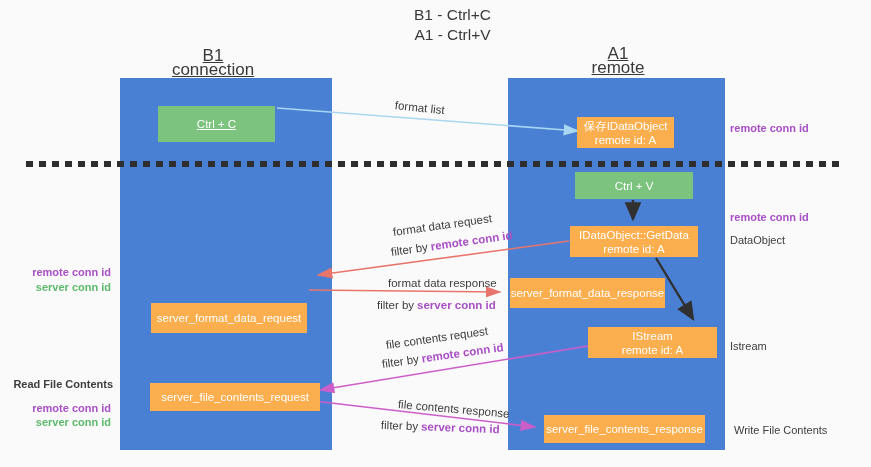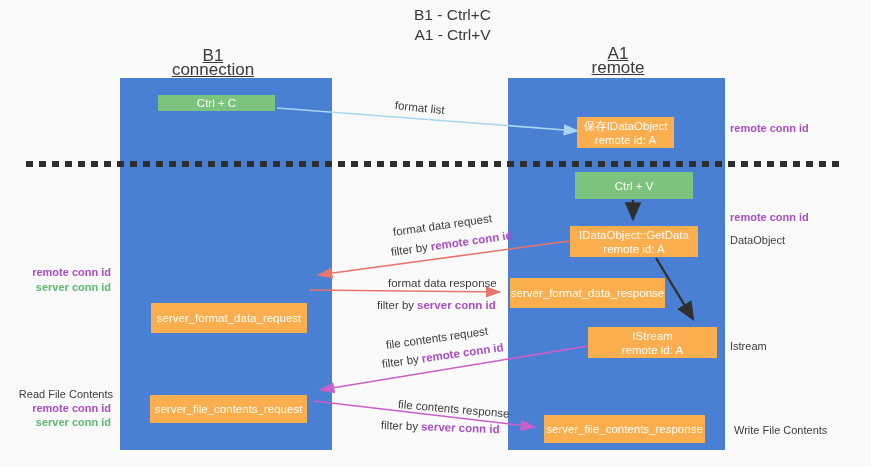--- a/index.html
+++ b/index.html
@@ -81,21 +81,21 @@
     </defs>
     <line x1="277" y1="108" x2="578" y2="131" stroke="#a9d6f0" stroke-width="1.6" marker-end="url(#ah-blue)"></line>
     <line x1="633" y1="200" x2="633" y2="219" stroke="#303030" stroke-width="2.4" marker-end="url(#ah-black)"></line>
     <line x1="656" y1="258" x2="693" y2="319" stroke="#303030" stroke-width="2.4" marker-end="url(#ah-black)"></line>
     <line x1="569" y1="241" x2="318" y2="275" stroke="#e8756c" stroke-width="1.6" marker-end="url(#ah-red)"></line>
     <line x1="309" y1="290" x2="500" y2="292" stroke="#e8756c" stroke-width="1.6" marker-end="url(#ah-red)"></line>
     <line x1="588" y1="346" x2="320" y2="390" stroke="#cc5ec9" stroke-width="1.6" marker-end="url(#ah-magenta)"></line>
     <line x1="314" y1="401" x2="535" y2="427" stroke="#cc5ec9" stroke-width="1.6" marker-end="url(#ah-magenta)"></line>
   </svg>
 
-  <div class="box green" style="left:158px;top:95px;width:117px;height:16px;">
+  <div class="box green" style="left:158px;top:106px;width:117px;height:36px;text-decoration:underline;">
     <div>Ctrl + C</div>
   </div>
 
   <div class="box orange" style="left:577px;top:117px;width:97px;height:31px;">
     <div>保存IDataObject</div>
     <div>remote id: A</div>
   </div>
 
   <div class="box green" style="left:575px;top:172px;width:118px;height:27px;">
     <div>Ctrl + V</div>
@@ -112,37 +112,37 @@
 
   <div class="box orange" style="left:510px;top:278px;width:155px;height:30px;">
     <div>server_format_data_response</div>
   </div>
 
   <div class="box orange" style="left:588px;top:327px;width:129px;height:31px;">
     <div>IStream</div>
     <div>remote id: A</div>
   </div>
 
-  <div class="box orange" style="left:150px;top:383px;width:157px;height:28px;margin-top:12px;">
+  <div class="box orange" style="left:150px;top:383px;width:170px;height:28px;">
     <div>server_file_contents_request</div>
   </div>
 
   <div class="box orange" style="left:544px;top:415px;width:161px;height:28px;">
     <div>server_file_contents_response</div>
   </div>
 
   <div class="side-label purple" style="left:730px;top:122px;">remote conn id</div>
   <div class="side-label purple" style="left:730px;top:211px;">remote conn id</div>
   <div class="side-label dark" style="left:730px;top:234px;">DataObject</div>
   <div class="side-label dark" style="left:730px;top:340px;">Istream</div>
   <div class="side-label dark" style="left:734px;top:424px;">Write File Contents</div>
 
   <div class="side-label purple right-align" style="right:760px;top:266px;">remote conn id</div>
   <div class="side-label greentext right-align" style="right:760px;top:281px;">server conn id</div>
-  <div class="side-label dark right-align" style="right:758px;top:388px;">Read File Contents</div>
+  <div class="side-label dark right-align" style="right:758px;top:378px;font-weight:bold;">Read File Contents</div>
   <div class="side-label purple right-align" style="right:760px;top:402px;">remote conn id</div>
   <div class="side-label greentext right-align" style="right:760px;top:416px;">server conn id</div>
 
   <div class="flow-label" style="left:395px;top:99px;transform:rotate(6deg);">
     <span>format list</span>
   </div>
 
   <div class="flow-label" style="left:393px;top:226px;transform:rotate(-8deg);">
     <span>format data request</span>
   </div>

